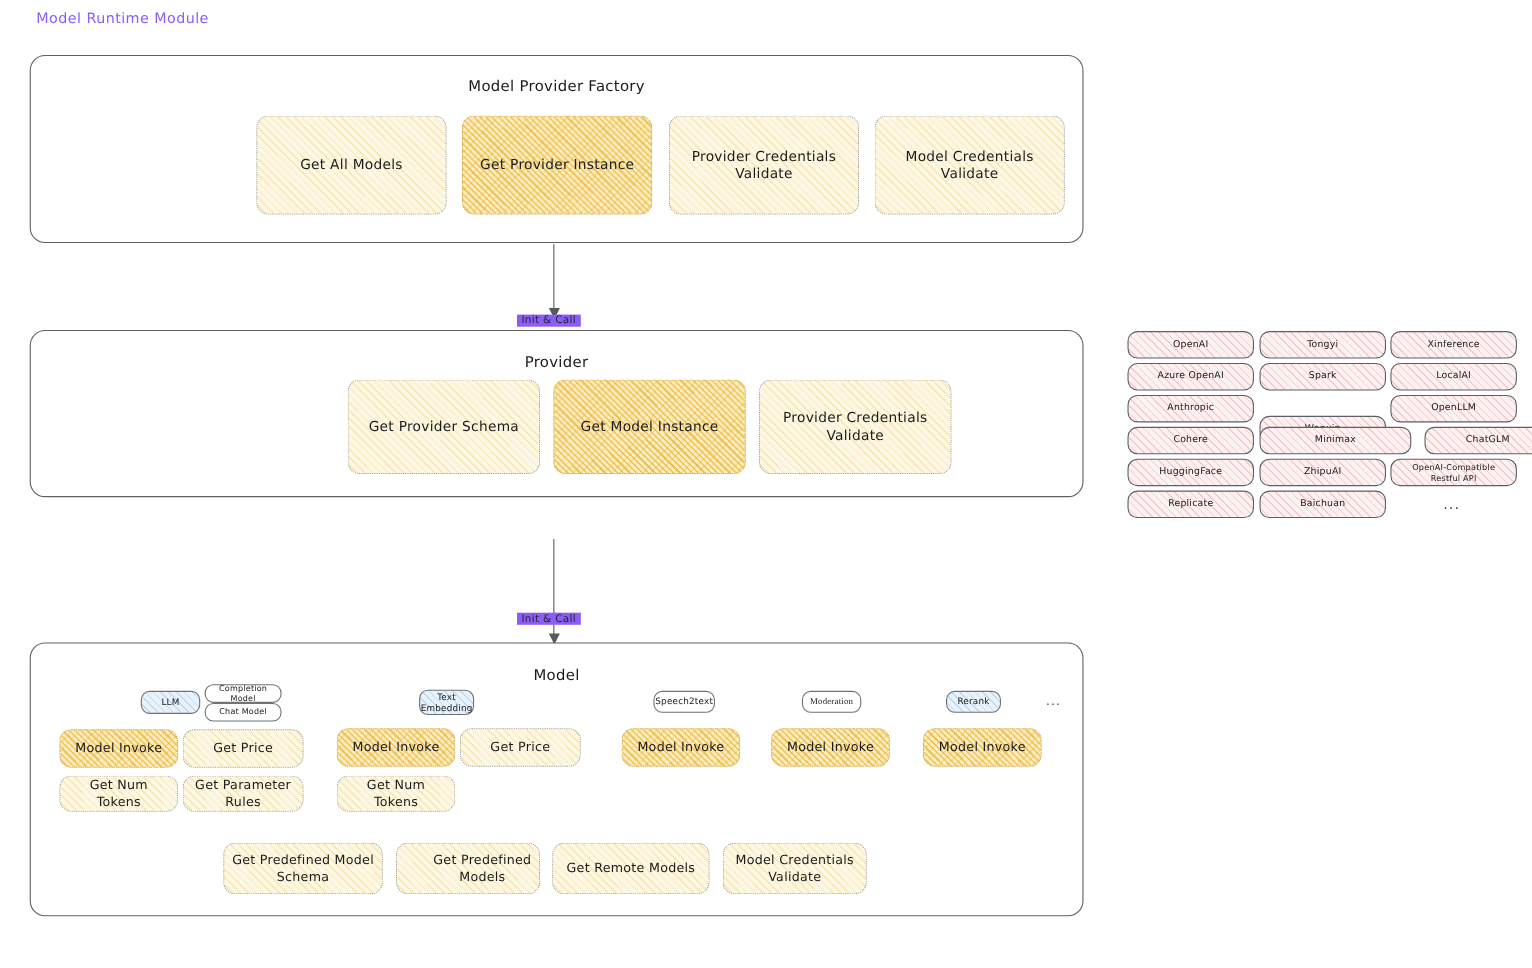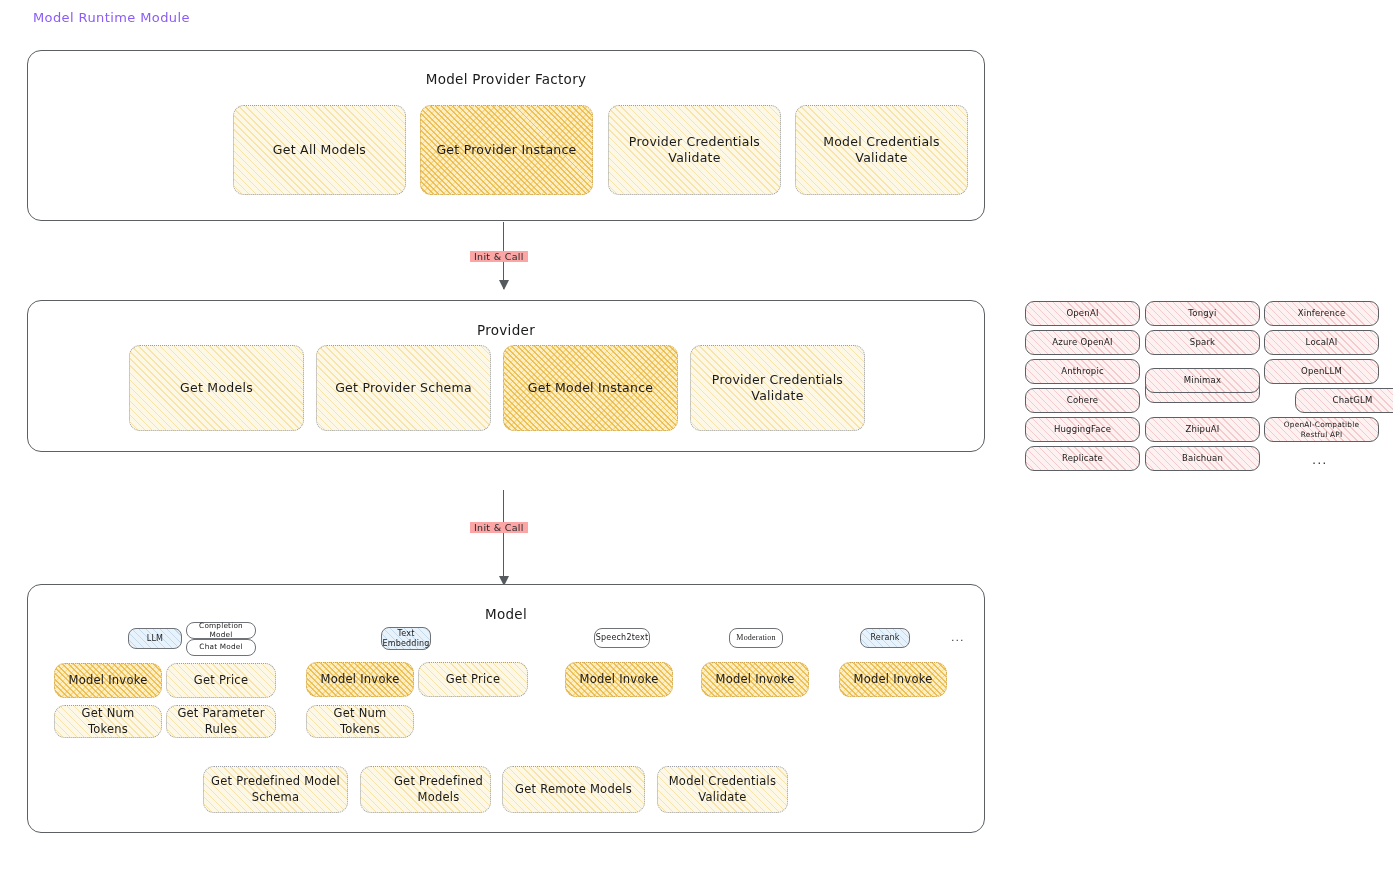--- a/index.html
+++ b/index.html
@@ -99,21 +99,21 @@
   }
   .arrow .hd{
     position:absolute;left:-4.5px;bottom:-1px;
     width:0;height:0;
     border-left:5px solid transparent;
     border-right:5px solid transparent;
     border-top:10px solid #555a5e;
   }
   .arrow-label{
     position:absolute;font-size:9.5px;color:#26292d;letter-spacing:.3px;
-    white-space:nowrap;background:#fca5a5;padding:0 4px;
+    white-space:nowrap;background:#8b5cf6;padding:0 4px;margin-top:35px;
   }
 
   .ellipsis{
     position:absolute;font-size:13px;color:#3a3d41;letter-spacing:1px;
   }
 </style>
 </head>
 <body>
 
 <div class="canvas">
@@ -132,36 +132,35 @@
   <div class="arrow" style="left:503px;top:222px;height:67px;">
     <div class="ln"></div>
     <div class="hd"></div>
   </div>
   <div class="arrow-label" style="left:470px;top:251px;">Init &amp; Call</div>
 
   <div class="card stack" style="left:27px;top:300px;width:958px;height:152px;">
     <div class="card-title" style="top:21px;">Provider</div>
   </div>
 
-  <div class="hbox y1" style="left:129px;top:345px;width:175px;height:86px;">Get Models</div>
   <div class="hbox y1" style="left:316px;top:345px;width:175px;height:86px;">Get Provider Schema</div>
   <div class="hbox y2" style="left:503px;top:345px;width:175px;height:86px;">Get Model Instance</div>
   <div class="hbox y1" style="left:690px;top:345px;width:175px;height:86px;">Provider Credentials Validate</div>
 
   <div class="hbox p1" style="left:1025px;top:301px;width:115px;height:25px;">OpenAI</div>
   <div class="hbox p1" style="left:1025px;top:330px;width:115px;height:25px;">Azure OpenAI</div>
   <div class="hbox p1" style="left:1025px;top:359px;width:115px;height:25px;">Anthropic</div>
   <div class="hbox p1" style="left:1025px;top:388px;width:115px;height:25px;">Cohere</div>
   <div class="hbox p1" style="left:1025px;top:417px;width:115px;height:25px;">HuggingFace</div>
   <div class="hbox p1" style="left:1025px;top:446px;width:115px;height:25px;">Replicate</div>
 
   <div class="hbox p1" style="left:1145px;top:301px;width:115px;height:25px;">Tongyi</div>
   <div class="hbox p1" style="left:1145px;top:330px;width:115px;height:25px;">Spark</div>
   <div class="hbox p1" style="left:1145px;top:378px;width:115px;height:25px;">Wenxin</div>
-  <div class="hbox p1" style="left:1145px;top:368px;width:115px;height:25px;">Minimax</div>
+  <div class="hbox p1" style="left:1145px;top:388px;width:138px;height:25px;">Minimax</div>
   <div class="hbox p1" style="left:1145px;top:417px;width:115px;height:25px;">ZhipuAI</div>
   <div class="hbox p1" style="left:1145px;top:446px;width:115px;height:25px;">Baichuan</div>
 
   <div class="hbox p1" style="left:1264px;top:301px;width:115px;height:25px;">Xinference</div>
   <div class="hbox p1" style="left:1264px;top:330px;width:115px;height:25px;">LocalAI</div>
   <div class="hbox p1" style="left:1264px;top:359px;width:115px;height:25px;">OpenLLM</div>
   <div class="hbox p1" style="left:1264px;top:388px;width:115px;height:25px;margin-left:31px;">ChatGLM</div>
   <div class="hbox p1" style="left:1264px;top:417px;width:115px;height:25px;font-size:7.4px;">OpenAI-Compatible Restful API</div>
   <div class="ellipsis" style="left:1312px;top:452px;">...</div>
 

